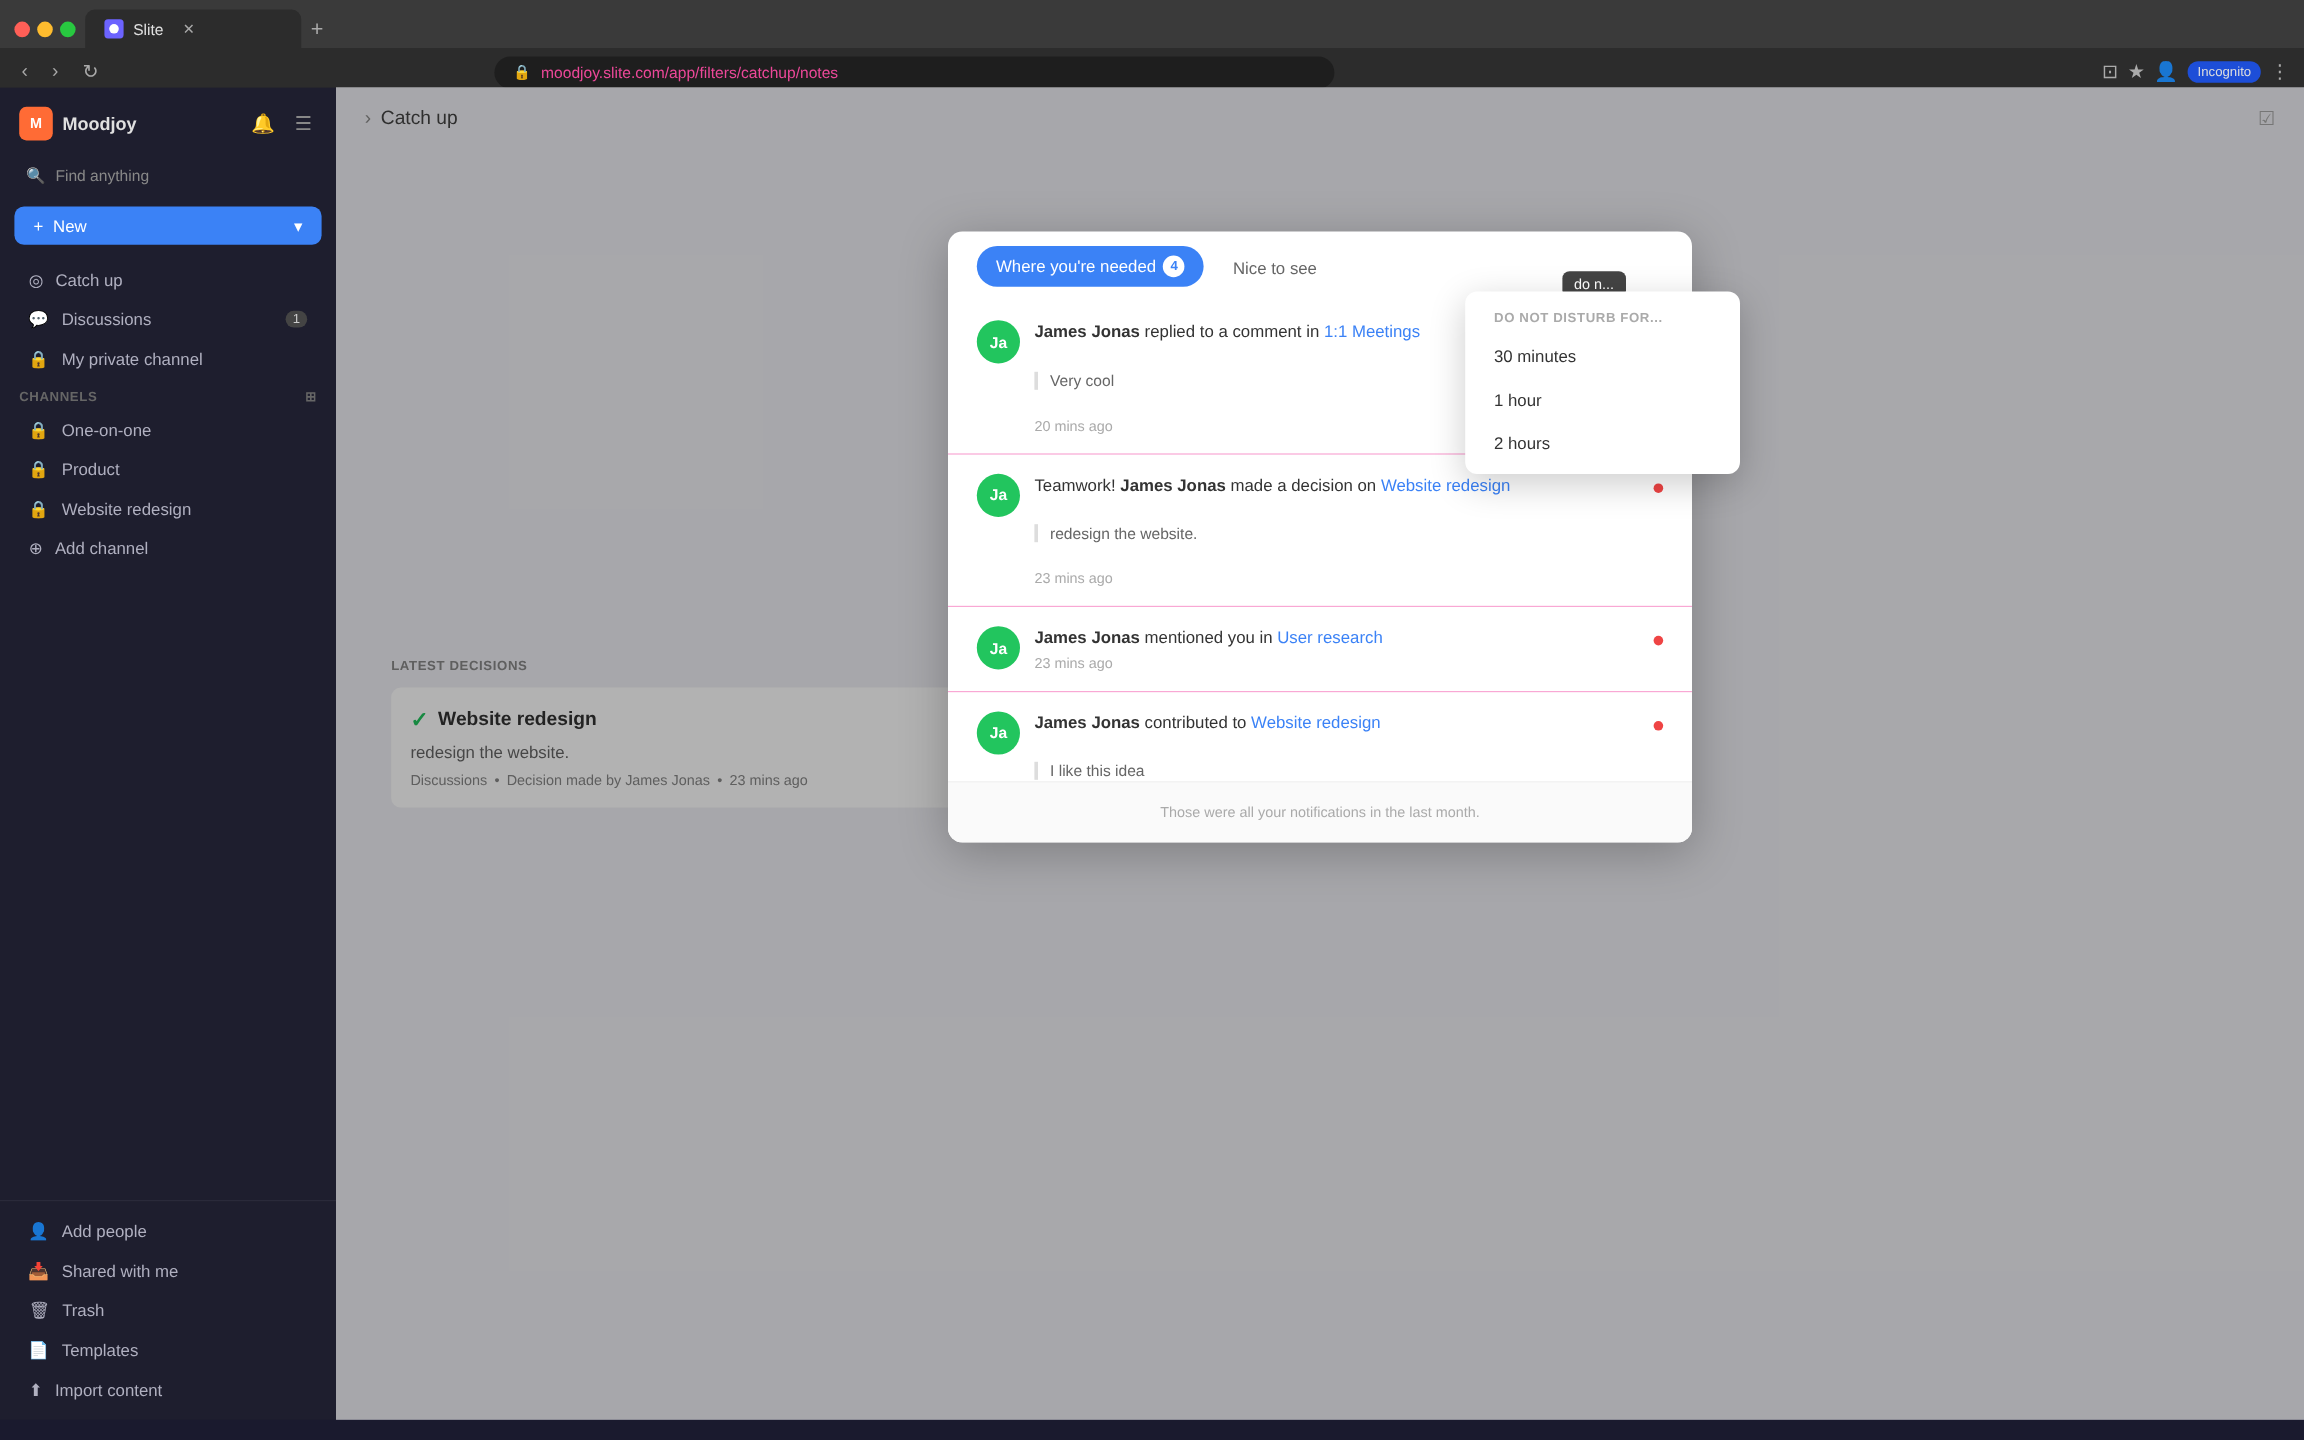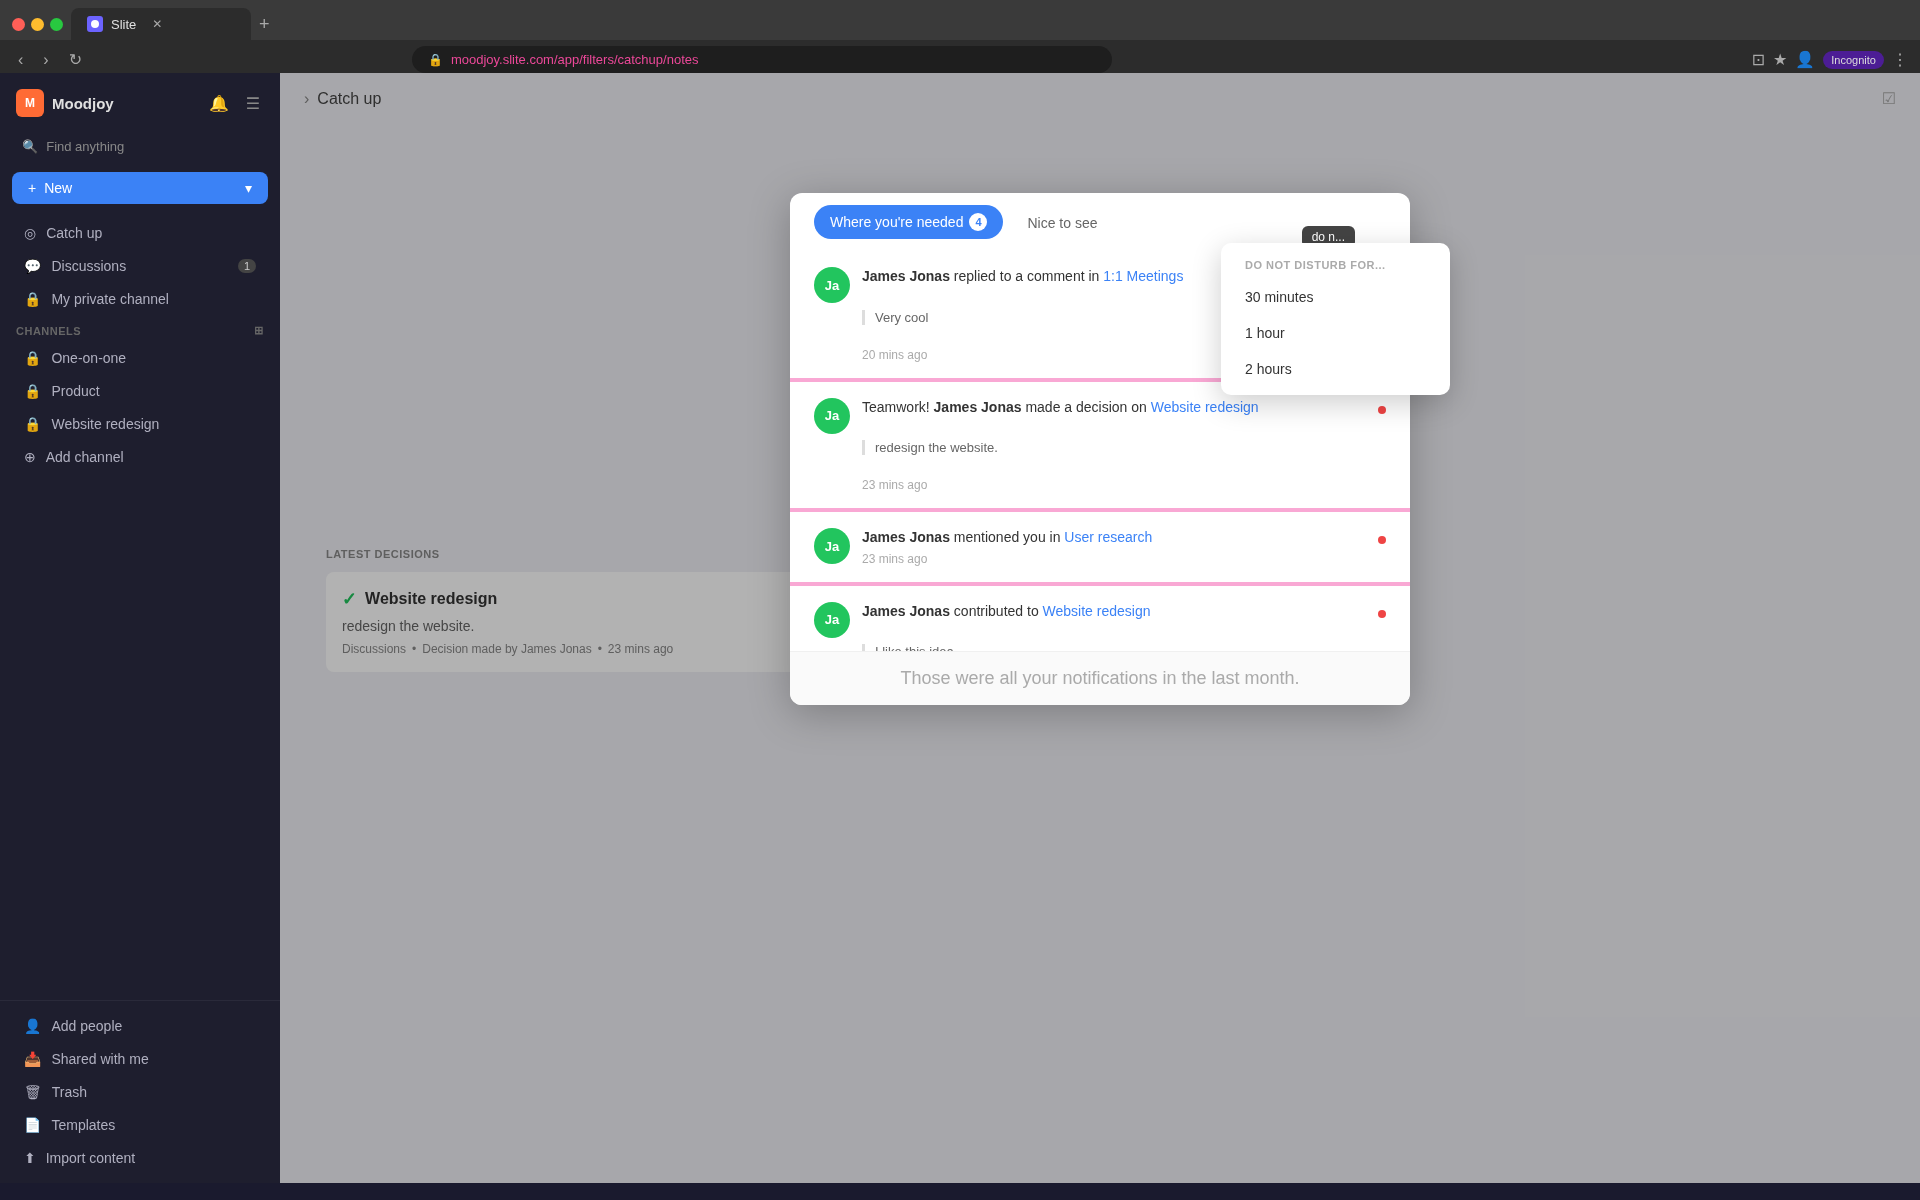--- a/index.html
+++ b/index.html
@@ -17,21 +17,21 @@
     .tab-title { color: #e0e0e0; font-size: 13px; }
     .tab-close { color: #aaa; font-size: 12px; cursor: pointer; margin-left: 8px; }
     .new-tab-btn { color: #aaa; font-size: 18px; margin-left: 8px; cursor: pointer; }
     .browser-nav-bar { display: flex; align-items: center; padding: 6px 12px; height: 50px; background: #2c2c2c; gap: 8px; }
     .nav-btn { color: #aaa; font-size: 16px; cursor: pointer; padding: 4px 6px; border-radius: 4px; }
     .address-bar { flex: 1; background: #1e1e1e; border-radius: 20px; padding: 6px 16px; display: flex; align-items: center; gap: 8px; max-width: 700px; margin: 0 auto; }
     .address-bar-lock { color: #aaa; font-size: 12px; }
     .address-text { color: #ec4899; font-size: 13px; }
     .browser-actions { display: flex; align-items: center; gap: 8px; margin-left: auto; }
     .browser-action-icon { color: #aaa; font-size: 16px; cursor: pointer; }
-    .incognito-badge { background: #4c1d95; color: #ddd; font-size: 11px; padding: 3px 8px; border-radius: 10px; }
+    .incognito-badge { background: #1d4ed8; color: #ddd; font-size: 11px; padding: 3px 8px; border-radius: 10px; }
 
     
     .app-container { display: flex; width: 100%; height: calc(1200px - 90px); position: relative; }
 
     
     .sidebar { width: 280px; background: #1e1e2e; height: 100%; display: flex; flex-direction: column; padding: 0; flex-shrink: 0; }
     .sidebar-header { padding: 16px 16px 8px; display: flex; align-items: center; justify-content: space-between; }
     .workspace-name { color: #e0e0e0; font-size: 15px; font-weight: 600; display: flex; align-items: center; gap: 8px; }
     .workspace-avatar { width: 28px; height: 28px; border-radius: 6px; background: #ff6b35; display: flex; align-items: center; justify-content: center; color: white; font-size: 12px; font-weight: bold; }
     .sidebar-header-icons { display: flex; gap: 8px; }
@@ -66,31 +66,31 @@
     .modal-title { color: #333; font-size: 18px; font-weight: 600; }
     .modal-header-icons { display: flex; gap: 8px; }
     .modal-icon-btn { width: 36px; height: 36px; border-radius: 8px; border: none; background: #f5f5f5; cursor: pointer; display: flex; align-items: center; justify-content: center; color: #666; font-size: 16px; }
     .modal-icon-btn.active { background: #e8e8ff; color: #6c63ff; }
     .modal-tabs { display: flex; padding: 12px 24px; gap: 8px; align-items: flex-end; }
     .modal-tab { padding: 8px 16px; border-radius: 20px; font-size: 14px; font-weight: 500; cursor: pointer; border: none; }
     .modal-tab.active { background: #3b82f6; color: white; display: flex; align-items: center; gap: 6px; }
     .modal-tab.inactive { background: transparent; color: #666; }
     .tab-badge { background: white; color: #3b82f6; font-size: 11px; font-weight: 700; width: 18px; height: 18px; border-radius: 50%; display: flex; align-items: center; justify-content: center; }
     .modal-body { max-height: 400px; overflow-y: auto; }
-    .notification-item { padding: 16px 24px; border-bottom: 4px solid #f9a8d4; display: flex; align-items: flex-start; gap: 12px; position: relative; }
+    .notification-item { padding: 16px 24px; border-bottom: 1px solid #f9a8d4; display: flex; align-items: flex-start; gap: 12px; position: relative; }
     .notif-avatar { width: 36px; height: 36px; border-radius: 50%; background: #22c55e; display: flex; align-items: center; justify-content: center; color: white; font-size: 13px; font-weight: 600; flex-shrink: 0; }
     .notif-content { flex: 1; }
     .notif-text { color: #333; font-size: 14px; line-height: 1.4; margin-bottom: 4px; }
     .notif-text strong { font-weight: 600; }
     .notif-text a { color: #3b82f6; text-decoration: none; }
     .notif-quote { border-left: 3px solid #ddd; padding-left: 10px; color: #666; font-size: 13px; margin: 23px 0; }
     .notif-time { color: #aaa; font-size: 12px; margin-top: 4px; }
     .notif-unread-dot { width: 8px; height: 8px; border-radius: 50%; background: #ef4444; position: absolute; right: 24px; top: 24px; }
     .modal-footer { padding: 16px 24px; background: #fafafa; border-top: 1px solid #f0f0f0; text-align: center; }
-    .modal-footer-text { color: #aaa; font-size: 18px; }
+    .modal-footer-text { color: #aaa; font-size: 12px; }
 
     
     .dnd-dropdown { position: absolute; top: 170px; right: 470px; width: 229px; background: white; border-radius: 10px; box-shadow: 0 8px 30px rgba(0,0,0,0.2); z-index: 30; padding: 8px 8px; }
     .dnd-dropdown-header { padding: 8px 16px; color: #aaa; font-size: 11px; font-weight: 600; text-transform: uppercase; letter-spacing: 0.5px; }
     .dnd-option { padding: 10px 16px; color: #333; font-size: 14px; cursor: pointer; }
     .do-not-disturb-label { position: absolute; top: 153px; right: 565px; background: #444; color: white; font-size: 12px; padding: 4px 10px; border-radius: 6px; z-index: 30; white-space: nowrap; }
     .do-not-disturb-label::after { content: ''; position: absolute; bottom: -5px; left: 50%; transform: translateX(-50%); border: 5px solid transparent; border-top-color: #444; border-bottom: none; }
     .catchup-header { display: flex; align-items: center; padding: 16px 24px; background: #f0f0f5; }
   </style>
 </head>

